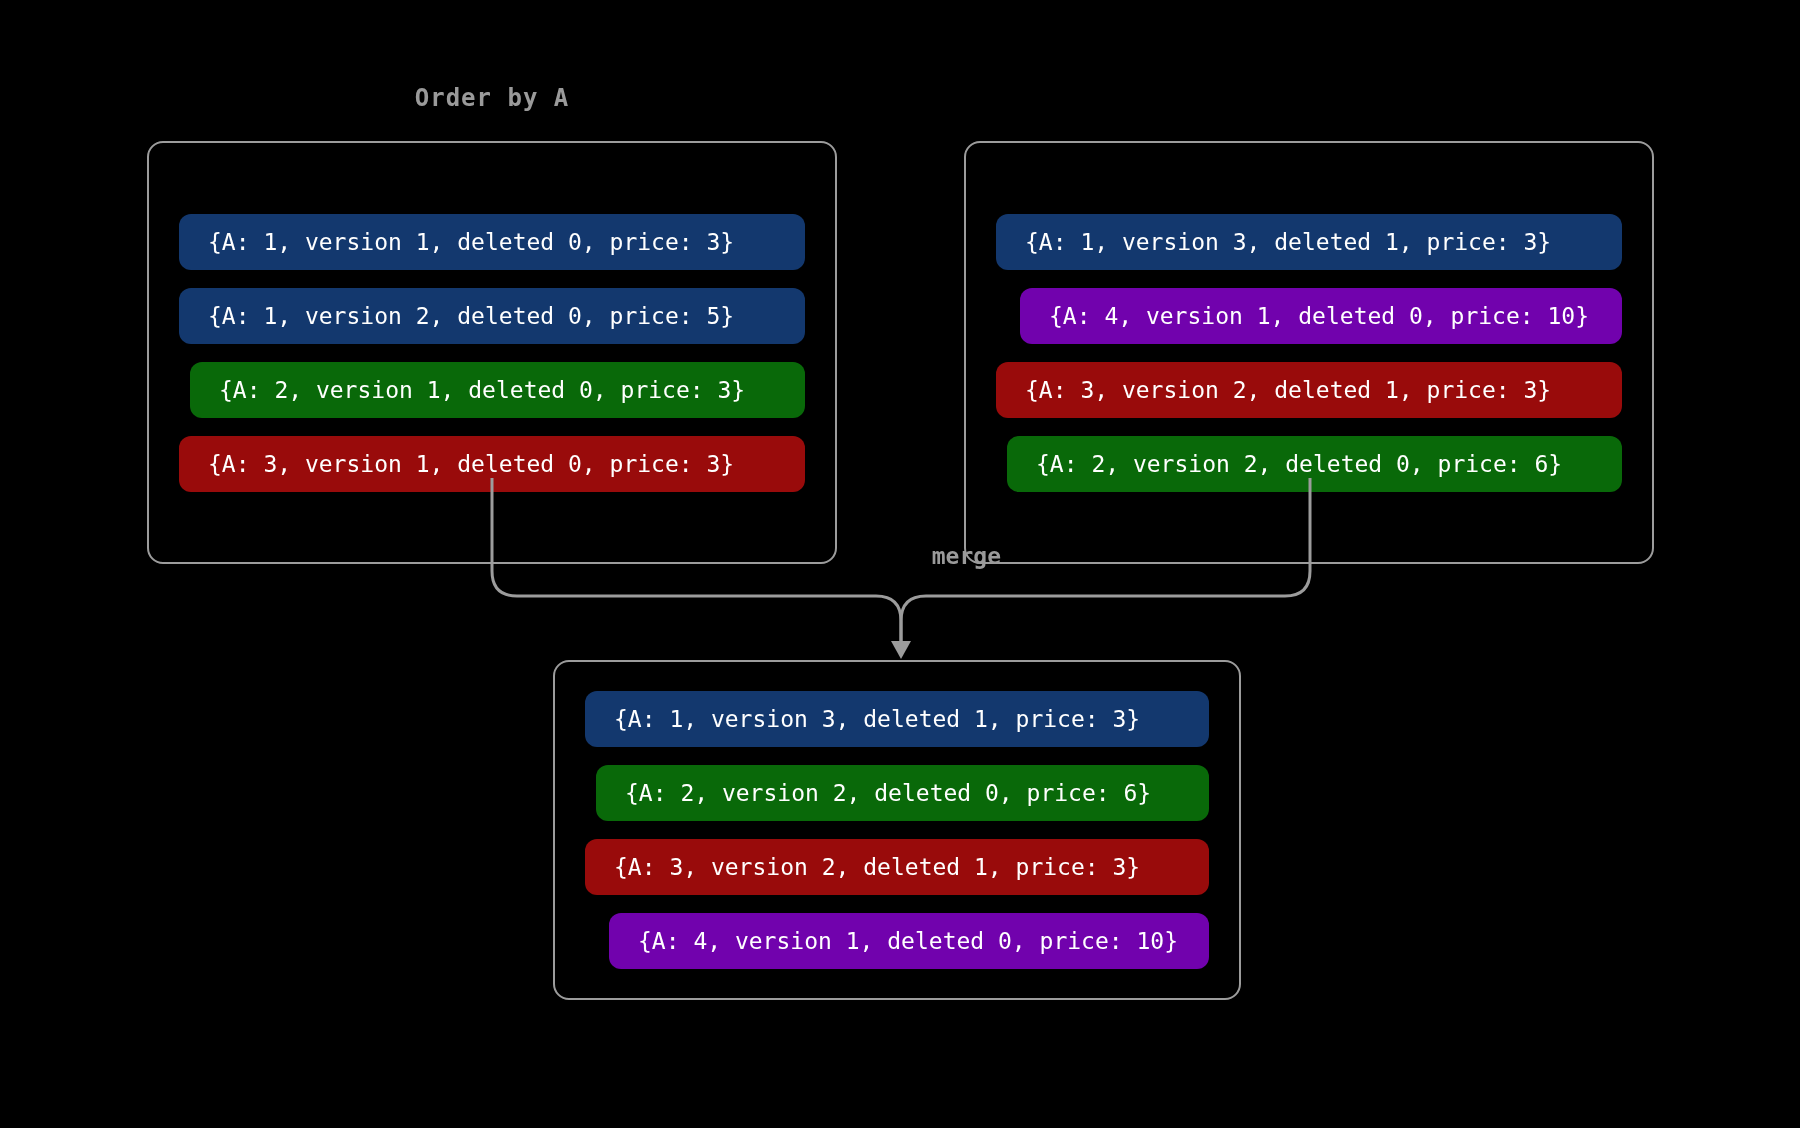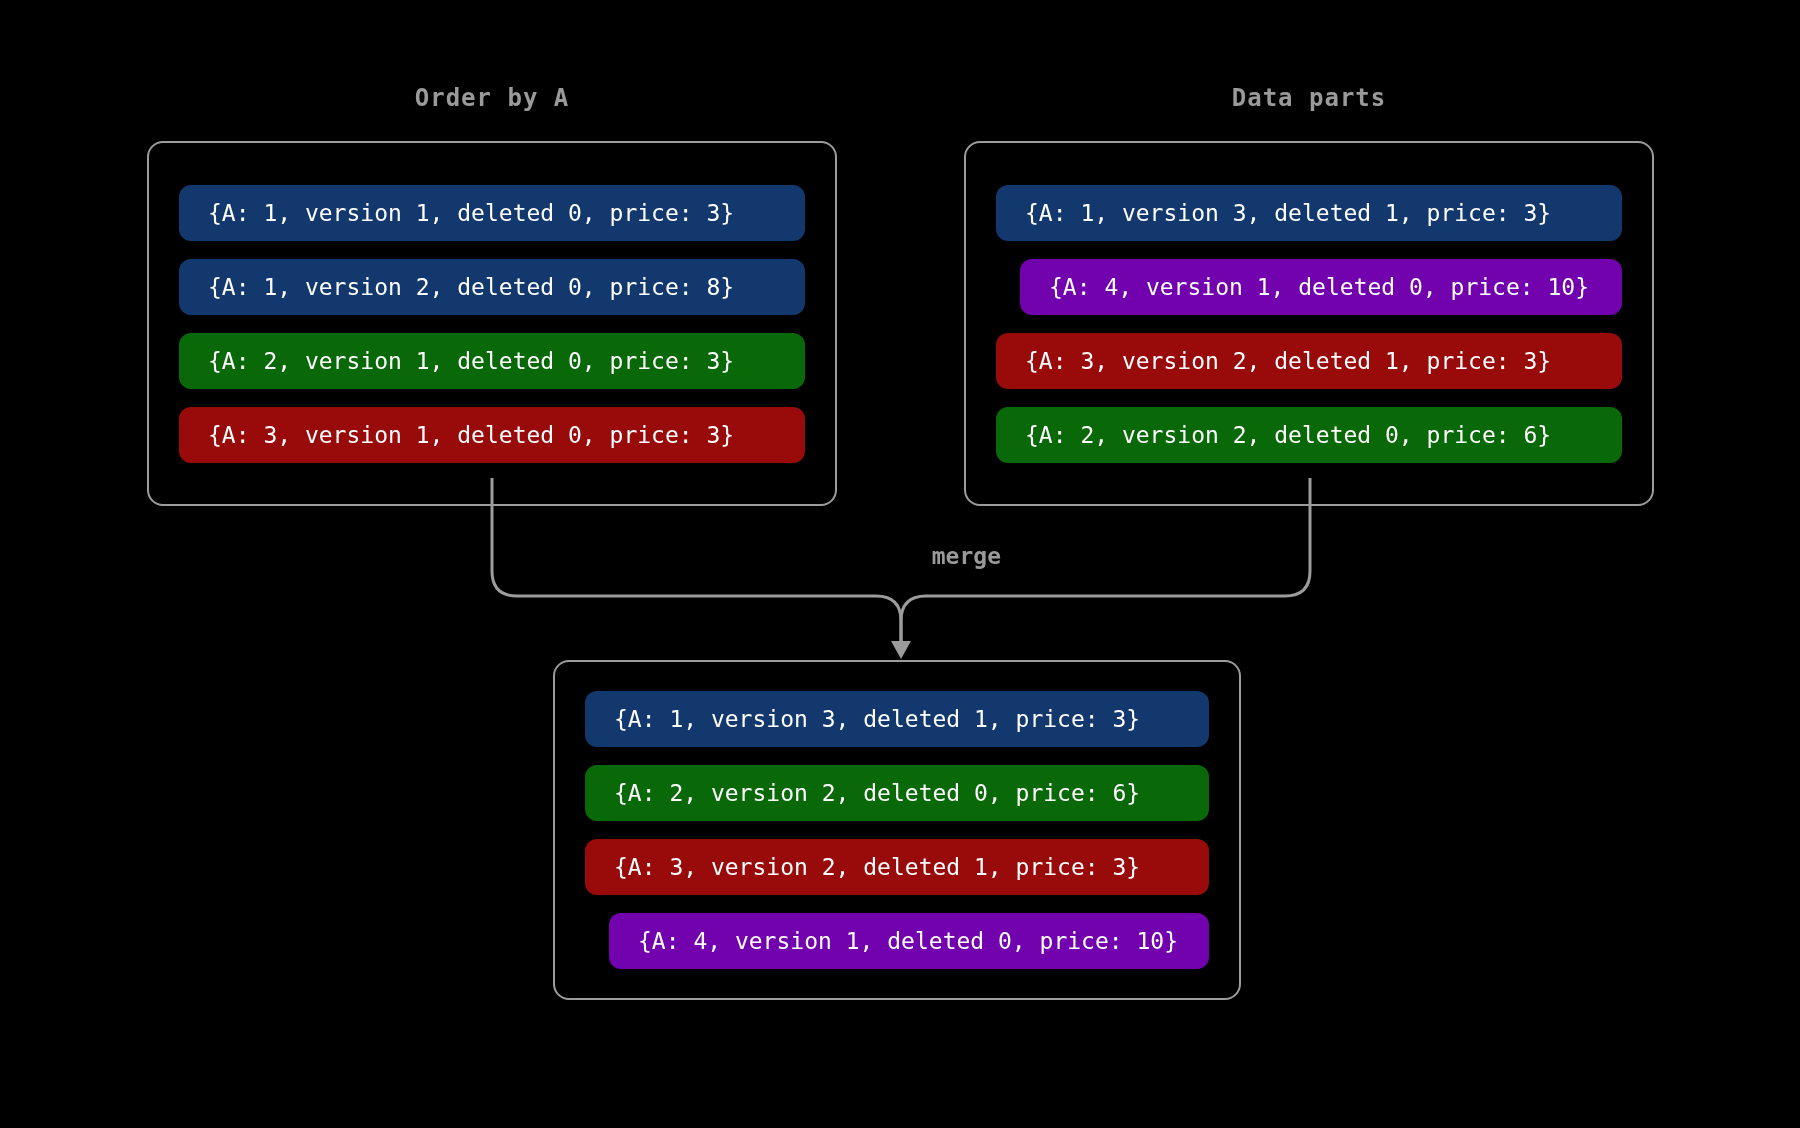--- a/index.html
+++ b/index.html
@@ -29,21 +29,21 @@
     font-weight:bold;
     font-size:24px;
     line-height:28px;
     letter-spacing:1px;
   }
   .title-left{left:147px;}
   .title-right{left:964px;}
   .box{
     position:absolute;
     box-sizing:border-box;
-    width:690px;height:365px;
+    width:690px;height:423px;
     border:2.5px solid var(--line);
     border-radius:16px;
     display:flex;
     flex-direction:column;
     justify-content:center;
     gap:18px;
     padding:26px 30px;
     background:var(--background);
   }
   .box-left{left:147px;top:141px;}
@@ -56,21 +56,21 @@
     display:flex;
     align-items:center;
     justify-content:flex-start;
     padding-left:29px;
     box-sizing:border-box;
     color:var(--text);
     font-size:23px;
     white-space:pre;
   }
   .row[data-color="blue"]{background:var(--blue);}
-  .row[data-color="green"]{background:var(--green);}
+  .row[data-color="green"]{background:var(--green);margin-left:11px;}
   .row[data-color="red"]{background:var(--red);text-align:center;}
   .row[data-color="purple"]{background:var(--purple);margin-left:24px;}
   .connector{
     position:absolute;
     left:0;top:0;
     width:1800px;height:1128px;
     pointer-events:none;
   }
   .merge-label{
     position:absolute;
@@ -84,25 +84,24 @@
     line-height:28px;
   }
 </style>
 </head>
 <body>
 
 <div class="canvas">
 
   <div class="group-title title-left">Order by A</div>
 
-  <div class="group-title title-right">Data parts</div>
 
   <div class="box box-left">
     <div class="row" data-color="blue">{A: 1, version 1, deleted 0, price: 3}</div>
-    <div class="row" data-color="blue">{A: 1, version 2, deleted 0, price: 8}</div>
+    <div class="row" data-color="blue">{A: 1, version 2, deleted 0, price: 5}</div>
     <div class="row" data-color="green">{A: 2, version 1, deleted 0, price: 3}</div>
     <div class="row" data-color="red">{A: 3, version 1, deleted 0, price: 3}</div>
   </div>
 
   <div class="box box-right">
     <div class="row" data-color="blue">{A: 1, version 3, deleted 1, price: 3}</div>
     <div class="row" data-color="purple">{A: 4, version 1, deleted 0, price: 10}</div>
     <div class="row" data-color="red">{A: 3, version 2, deleted 1, price: 3}</div>
     <div class="row" data-color="green">{A: 2, version 2, deleted 0, price: 6}</div>
   </div>

